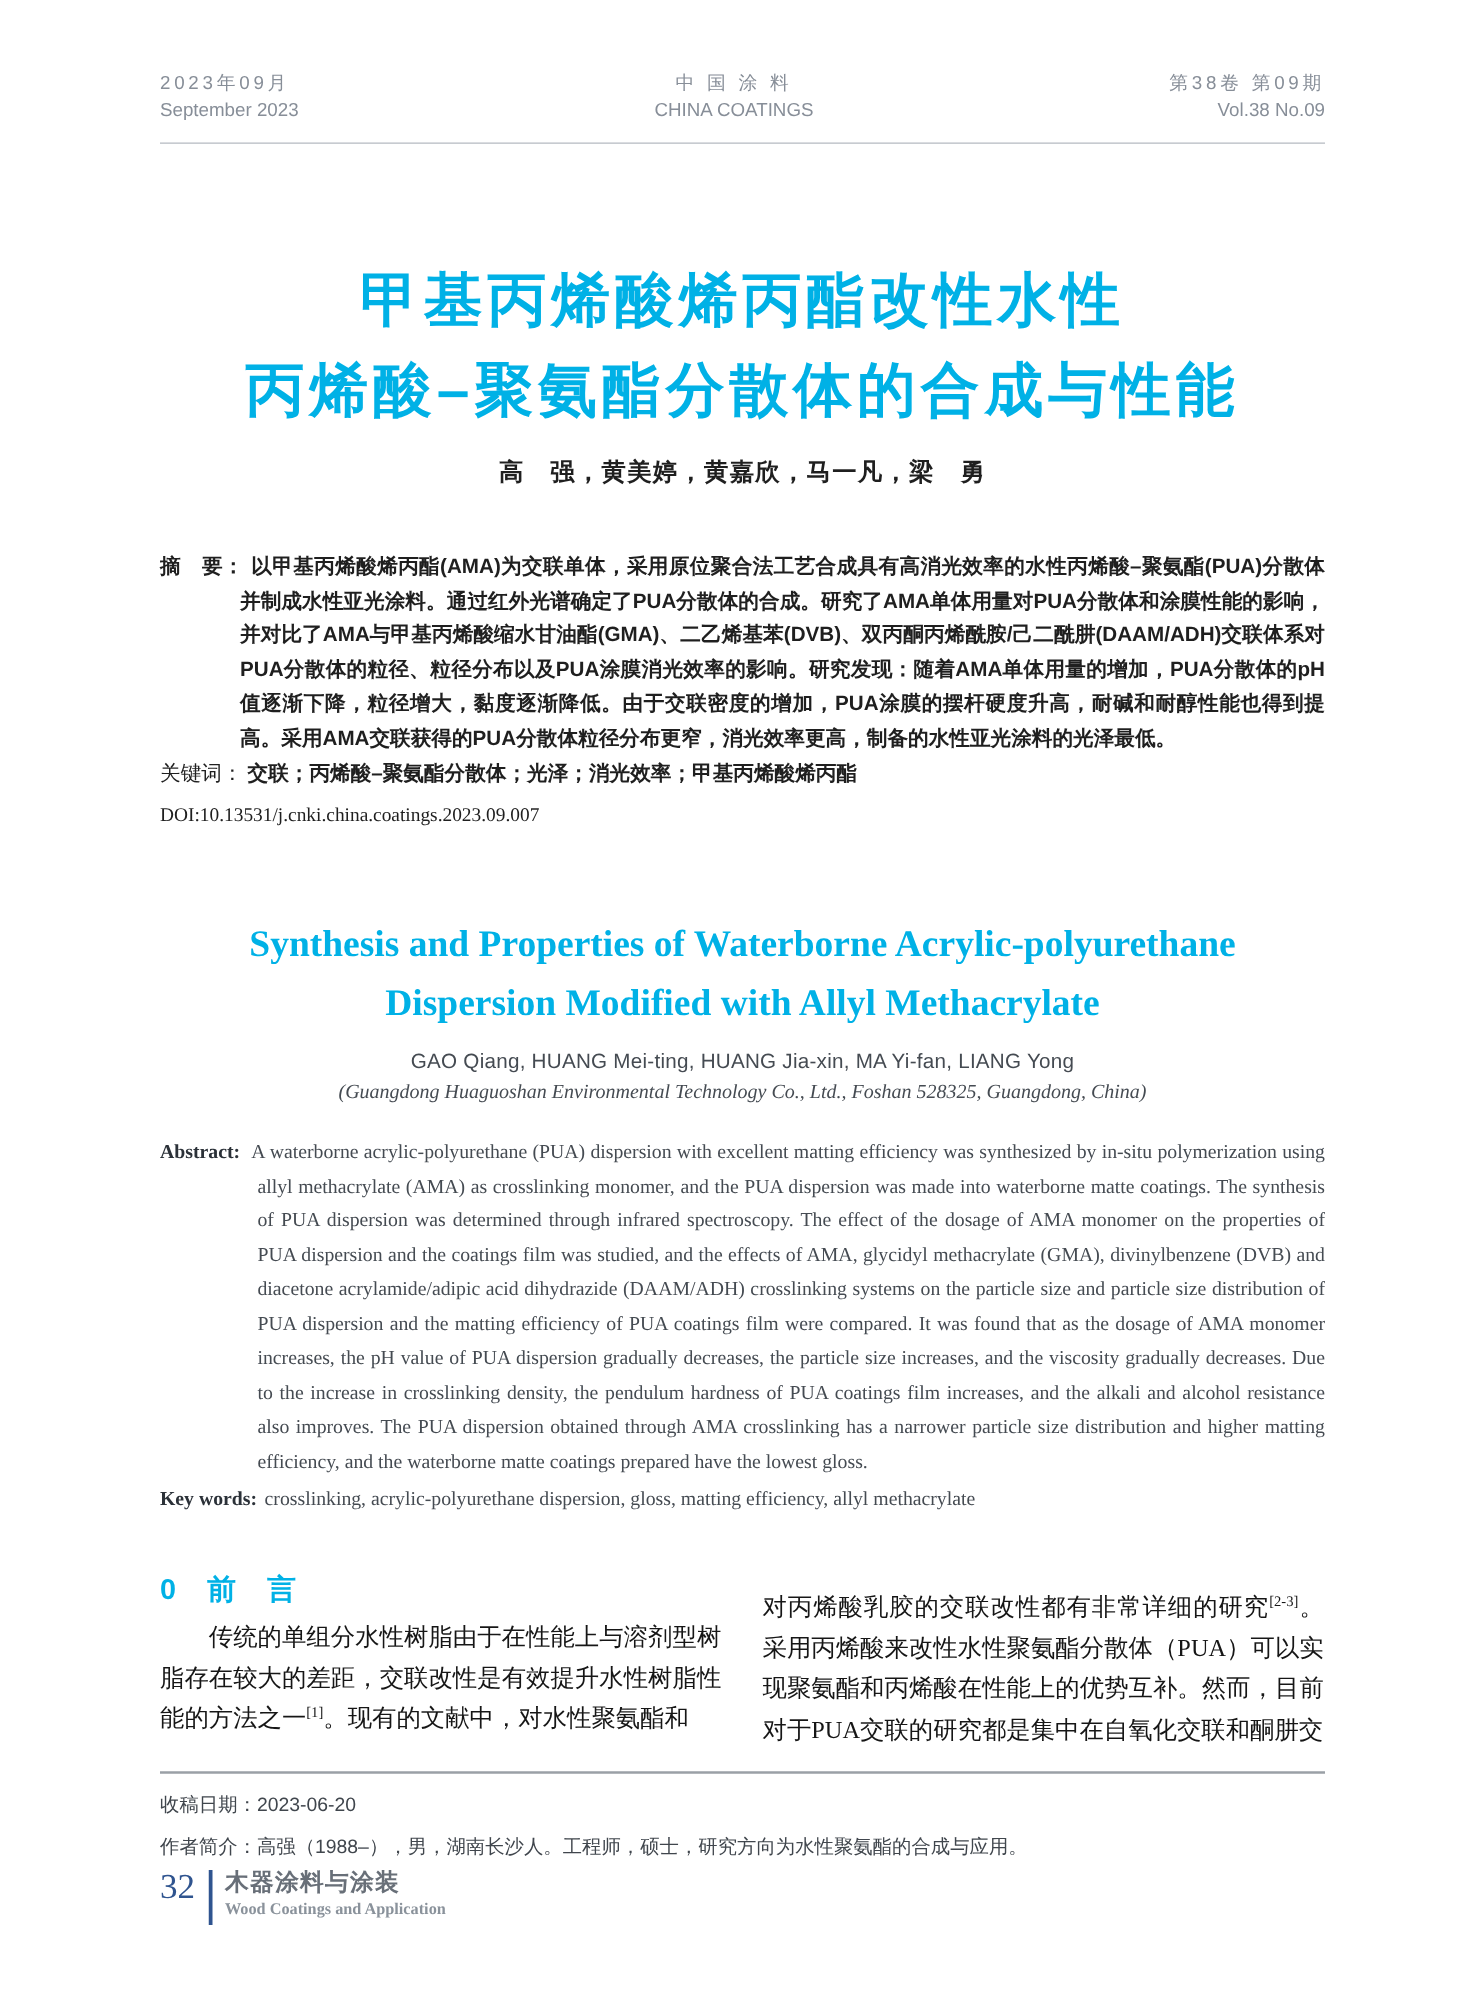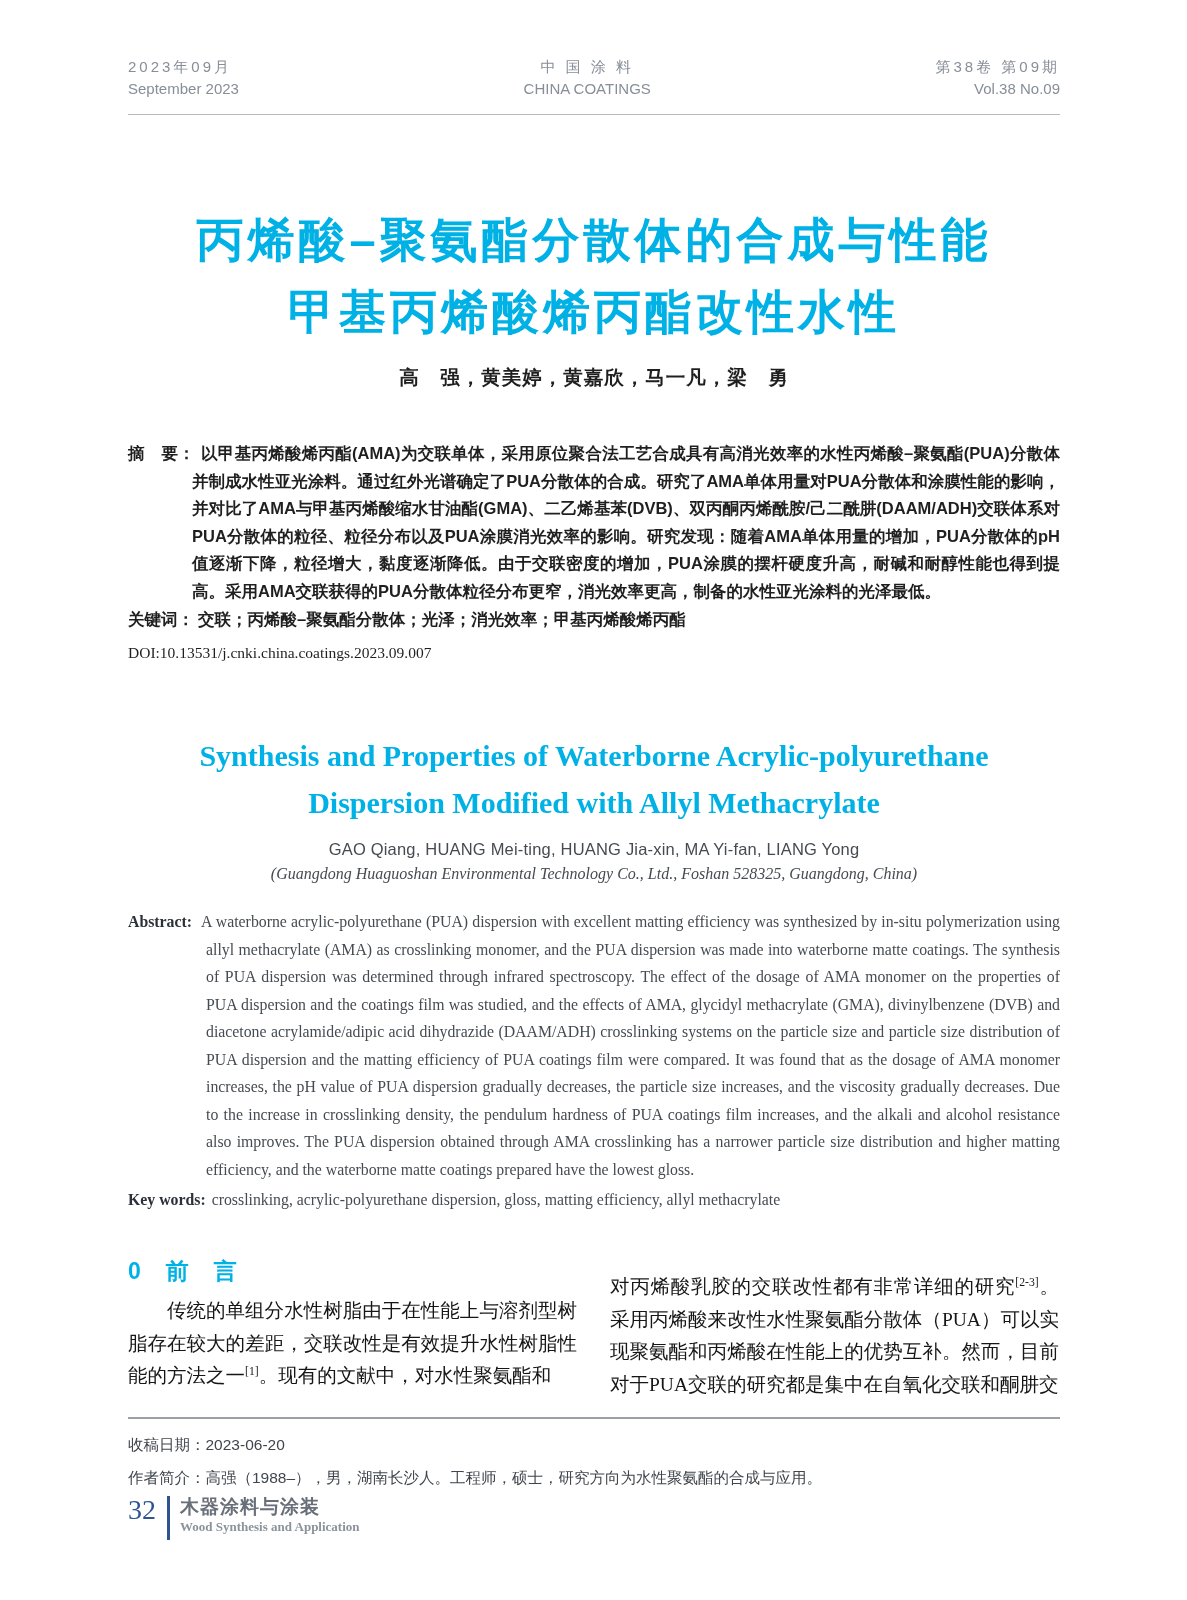--- a/index.html
+++ b/index.html
@@ -22,21 +22,21 @@
     font-size:47px;line-height:72px;letter-spacing:4px;margin:0;}
   .authors-cn{top:364px;text-align:center;font-size:19.5px;font-weight:700;letter-spacing:1px;}
   .affil-cn{top:396px;text-align:center;font-size:17px;font-weight:600;}
 
   
   .cn-abs-block{top:440px;}
   .cn-abstract{margin:0;font-size:16.5px;line-height:27.5px;font-weight:600;
     text-align:justify;padding-left:64px;text-indent:-64px;}
   .cn-abs-label{font-weight:700;margin-right:6px;}
   .cn-keywords{margin:1px 0 0 0;font-size:16.5px;line-height:27.5px;font-weight:600;}
-  .kw-label{font-weight:700;margin-right:4px;margin-top:41px;}
+  .kw-label{font-weight:400;margin-right:4px;margin-top:41px;}
   .meta-row{display:flex;justify-content:space-between;margin-top:9px;
     font-size:16.5px;line-height:26px;font-weight:600;}
   .doi-line{margin-top:10px;font-family:"Liberation Serif","DejaVu Serif",serif;
     font-size:15.5px;font-weight:400;color:#1f1f1f;}
 
   
   .en-head{top:732px;text-align:center;}
   .en-title{margin:0;color:#00b1e6;font-family:"Liberation Serif","DejaVu Serif",serif;
     font-weight:700;font-size:30px;line-height:47px;}
   .en-authors{margin-top:14px;font-size:16.5px;color:#454b52;letter-spacing:.2px;}
@@ -92,22 +92,22 @@
       <div>CHINA COATINGS</div>
     </div>
     <div class="h-right">
       <div class="h-cn">第38卷 第09期</div>
       <div>Vol.38  No.09</div>
     </div>
   </header>
   <div class="abs header-rule"></div>
 
   <h1 class="abs cn-title">
+    <span style="display:block">甲基丙烯酸烯丙酯改性水性</span>
     <span style="display:block">丙烯酸–聚氨酯分散体的合成与性能</span>
-    <span style="display:block">甲基丙烯酸烯丙酯改性水性</span>
   </h1>
 
   <div class="abs authors-cn">高　强，黄美婷，黄嘉欣，马一凡，梁　勇</div>
 
   <div class="abs cn-abs-block">
     <p class="cn-abstract">
       <span class="cn-abs-label">摘　要：</span><span>以甲基丙烯酸烯丙酯(AMA)为交联单体，采用原位聚合法工艺合成具有高消光效率的水性丙烯酸–聚氨酯(PUA)分散体并制成水性亚光涂料。通过红外光谱确定了PUA分散体的合成。研究了AMA单体用量对PUA分散体和涂膜性能的影响，并对比了AMA与甲基丙烯酸缩水甘油酯(GMA)、二乙烯基苯(DVB)、双丙酮丙烯酰胺/己二酰肼(DAAM/ADH)交联体系对PUA分散体的粒径、粒径分布以及PUA涂膜消光效率的影响。研究发现：随着AMA单体用量的增加，PUA分散体的pH值逐渐下降，粒径增大，黏度逐渐降低。由于交联密度的增加，PUA涂膜的摆杆硬度升高，耐碱和耐醇性能也得到提高。采用AMA交联获得的PUA分散体粒径分布更窄，消光效率更高，制备的水性亚光涂料的光泽最低。</span>
     </p>
     <p class="cn-keywords">
       <span class="kw-label">关键词：</span><span>交联；丙烯酸–聚氨酯分散体；光泽；消光效率；甲基丙烯酸烯丙酯</span>
@@ -151,17 +151,17 @@
   <div class="abs footnotes">
     <div>收稿日期：2023-06-20</div>
     <div>作者简介：高强（1988–），男，湖南长沙人。工程师，硕士，研究方向为水性聚氨酯的合成与应用。</div>
   </div>
 
   <footer class="abs page-footer">
     <span class="page-num">32</span>
     <span class="footer-bar"></span>
     <div class="footer-journal">
       <div class="fj-cn">木器涂料与涂装</div>
-      <div class="fj-en">Wood Synthesis and Application</div>
+      <div class="fj-en">Wood Coatings and Application</div>
     </div>
   </footer>
 
 </div>
 
 </body></html>

